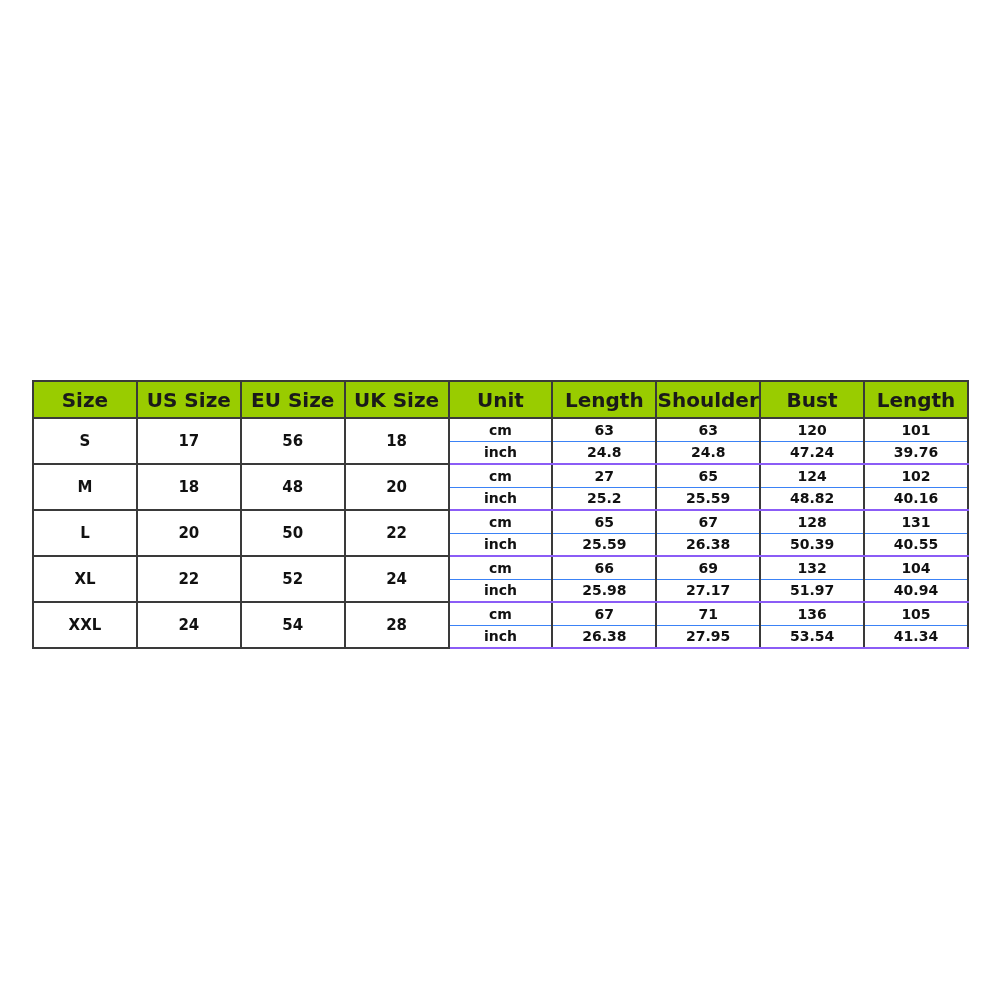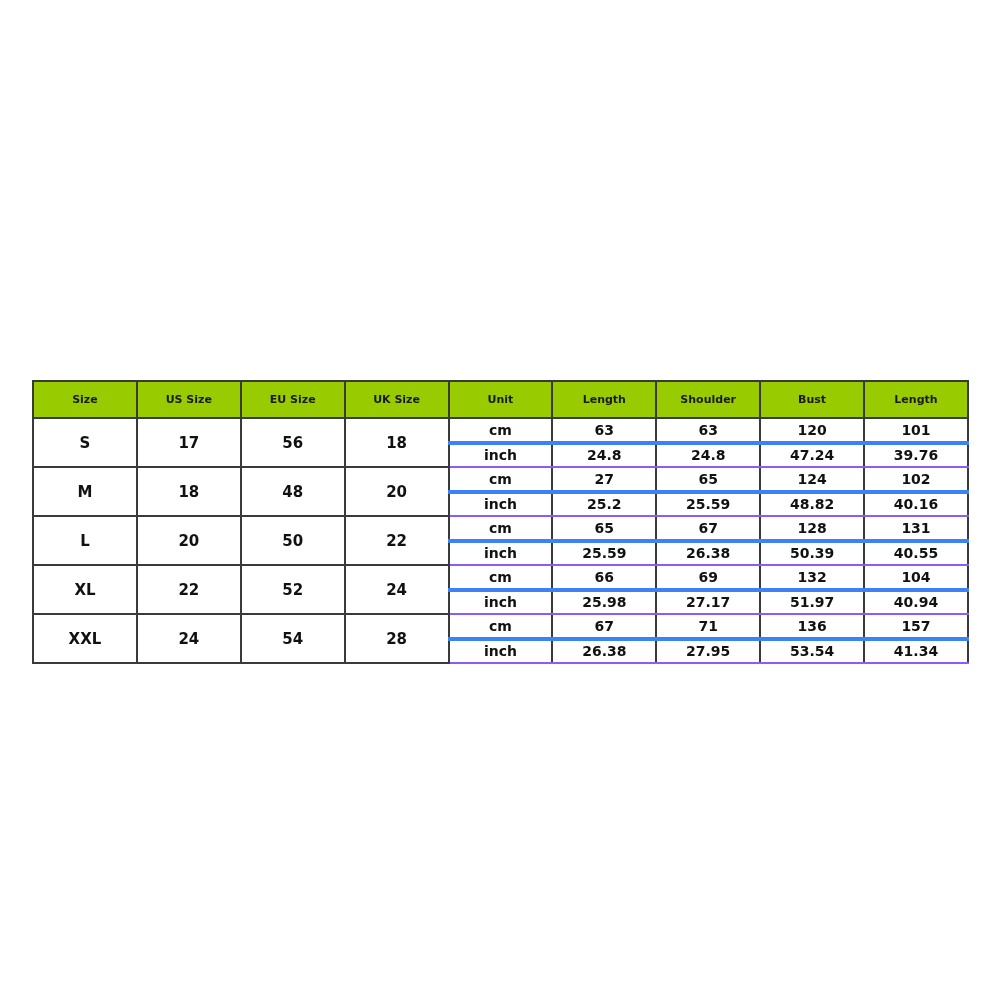--- a/index.html
+++ b/index.html
@@ -26,34 +26,34 @@
     }
     .size-chart th, .size-chart td {
       border: 2px solid #3a3a3a;
       text-align: center;
       vertical-align: middle;
       padding: 0;
     }
     .size-chart th {
       background: #99cc00;
       height: 35px;
-      font-size: 11px;
+      font-size: 20px;
       color: #1a1a1a;
       margin-left: 7px;
     }
     .size-chart td {
       height: 21.5px;
       line-height: 20px;
     }
     .size-chart td.subline {
       border-top: 1px solid #3a3a3a;
       border-bottom: 1px solid #3a3a3a;
     }
     .size-chart tr.first td.subline {
-      border-bottom: 4px solid #3b82f6;
+      border-bottom: 1px solid #3b82f6;
     }
     .size-chart tr.first td.subline, .size-chart tr.first td.merged {
       border-top: 2px solid #3a3a3a;
     }
     .size-chart tr.second td.subline {
       border-bottom: 2px solid #8b5cf6;
     }
     .size-chart td.merged {
       font-size: 15px;
     }
@@ -155,21 +155,21 @@
 
     <tr class="first">
       <td class="merged" rowspan="2">XXL</td>
       <td class="merged" rowspan="2">24</td>
       <td class="merged" rowspan="2">54</td>
       <td class="merged" rowspan="2">28</td>
       <td class="subline">cm</td>
       <td class="subline">67</td>
       <td class="subline">71</td>
       <td class="subline">136</td>
-      <td class="subline">157</td>
+      <td class="subline">105</td>
     </tr>
     <tr class="second">
       <td class="subline">inch</td>
       <td class="subline">26.38</td>
       <td class="subline">27.95</td>
       <td class="subline">53.54</td>
       <td class="subline">41.34</td>
     </tr>
   </tbody>
 </table>

